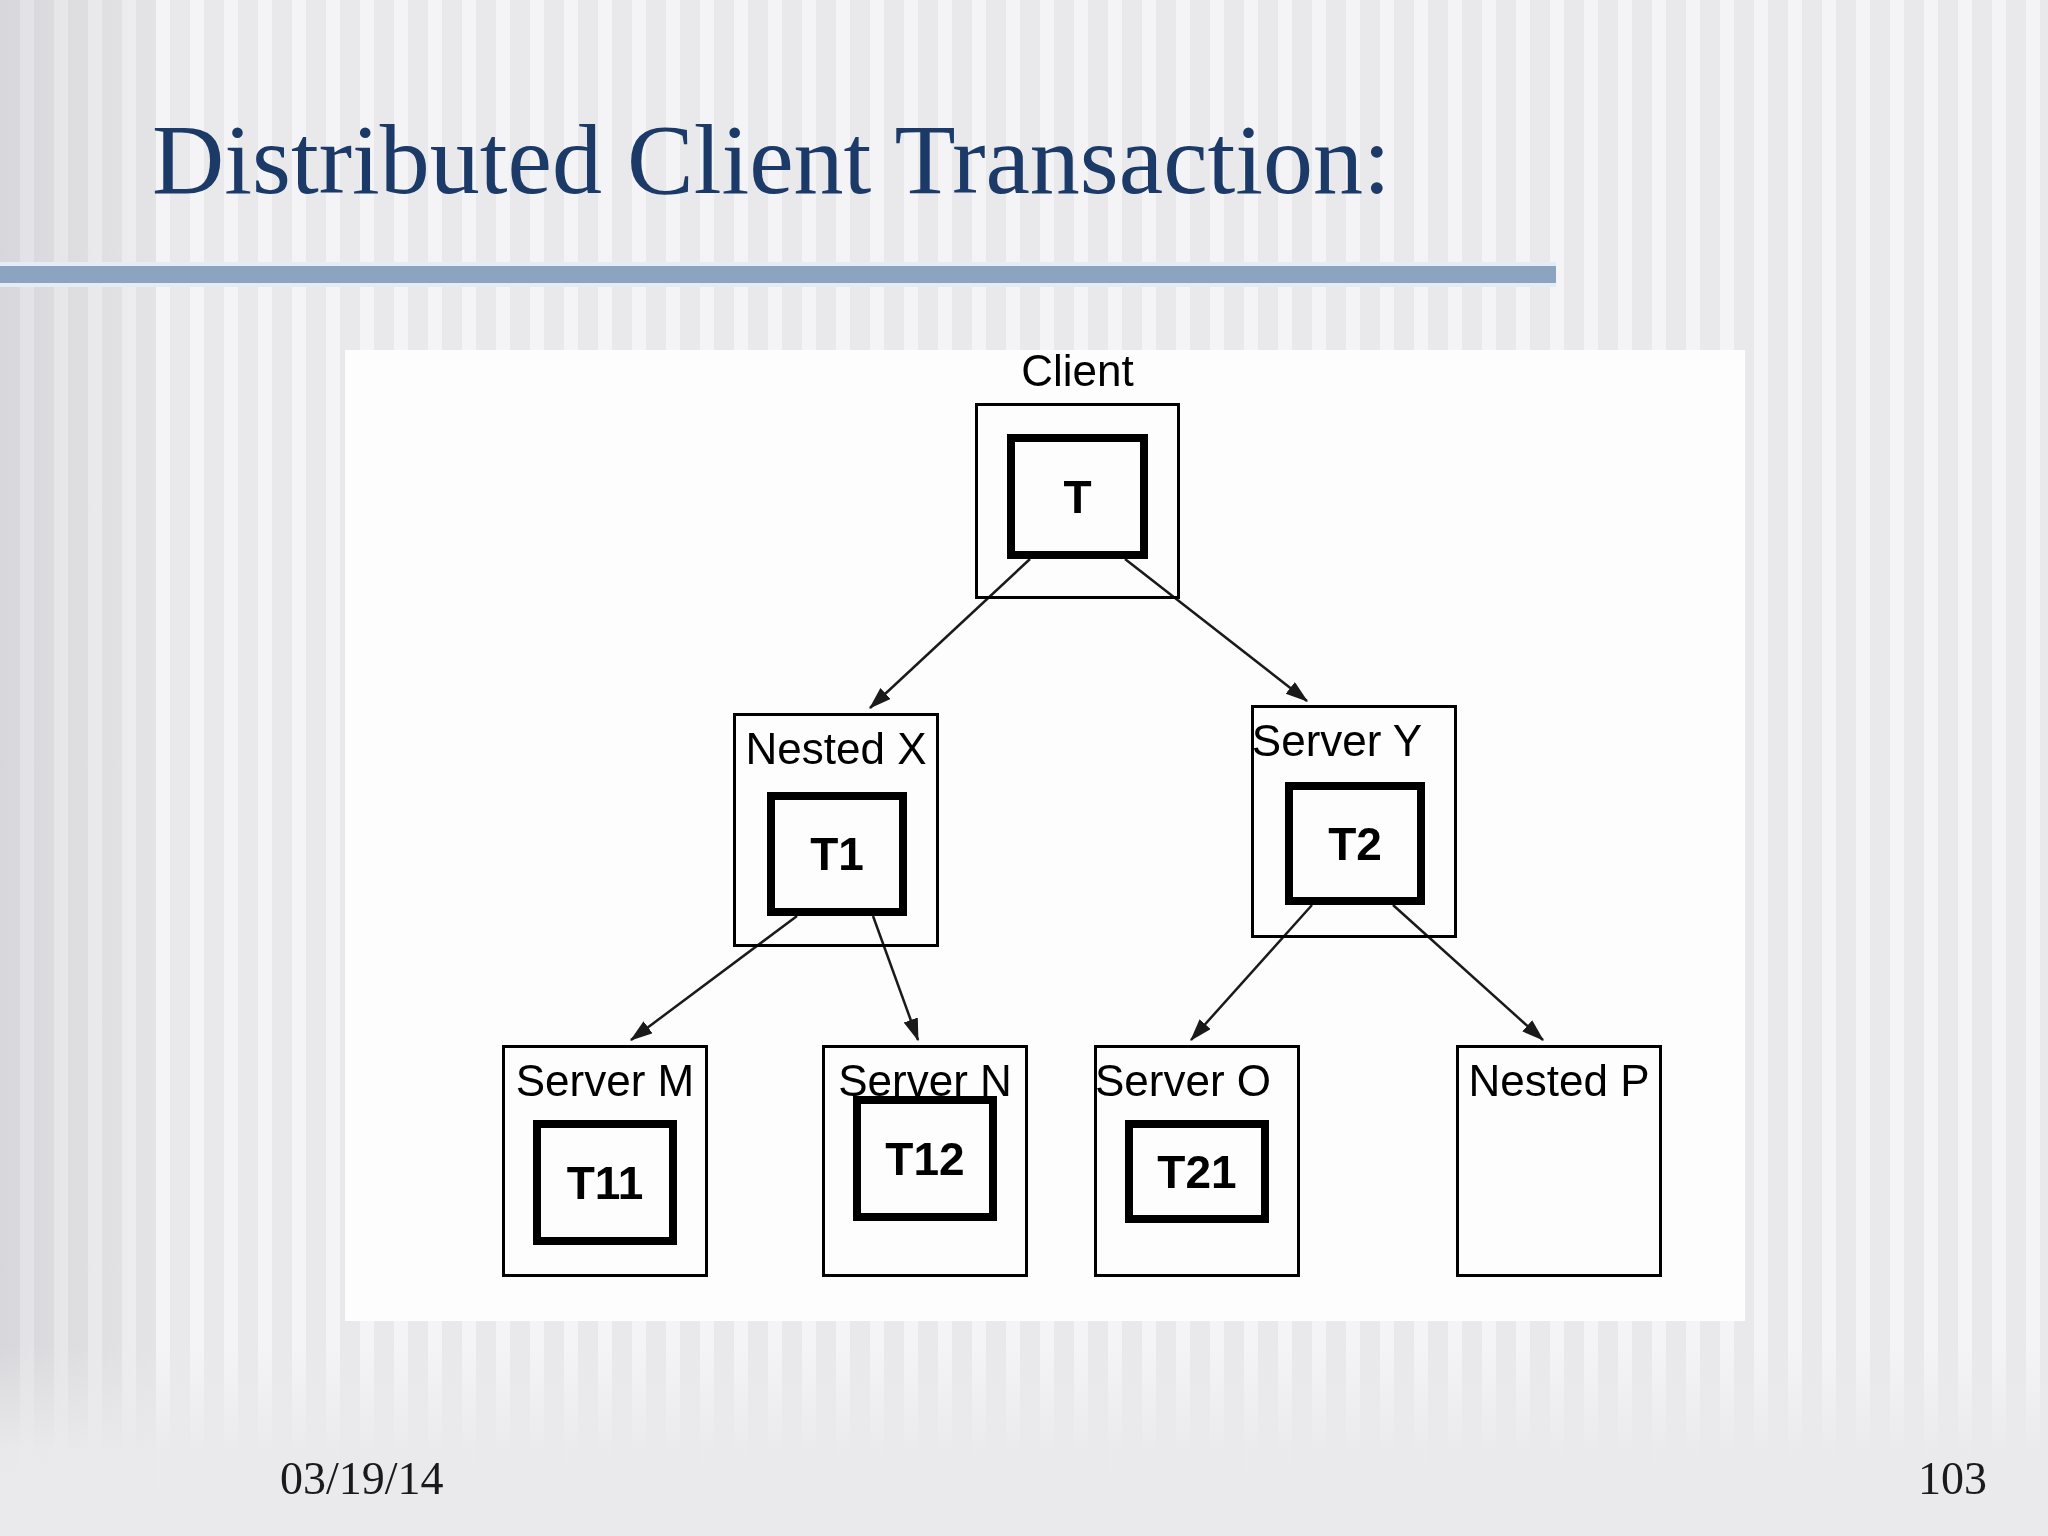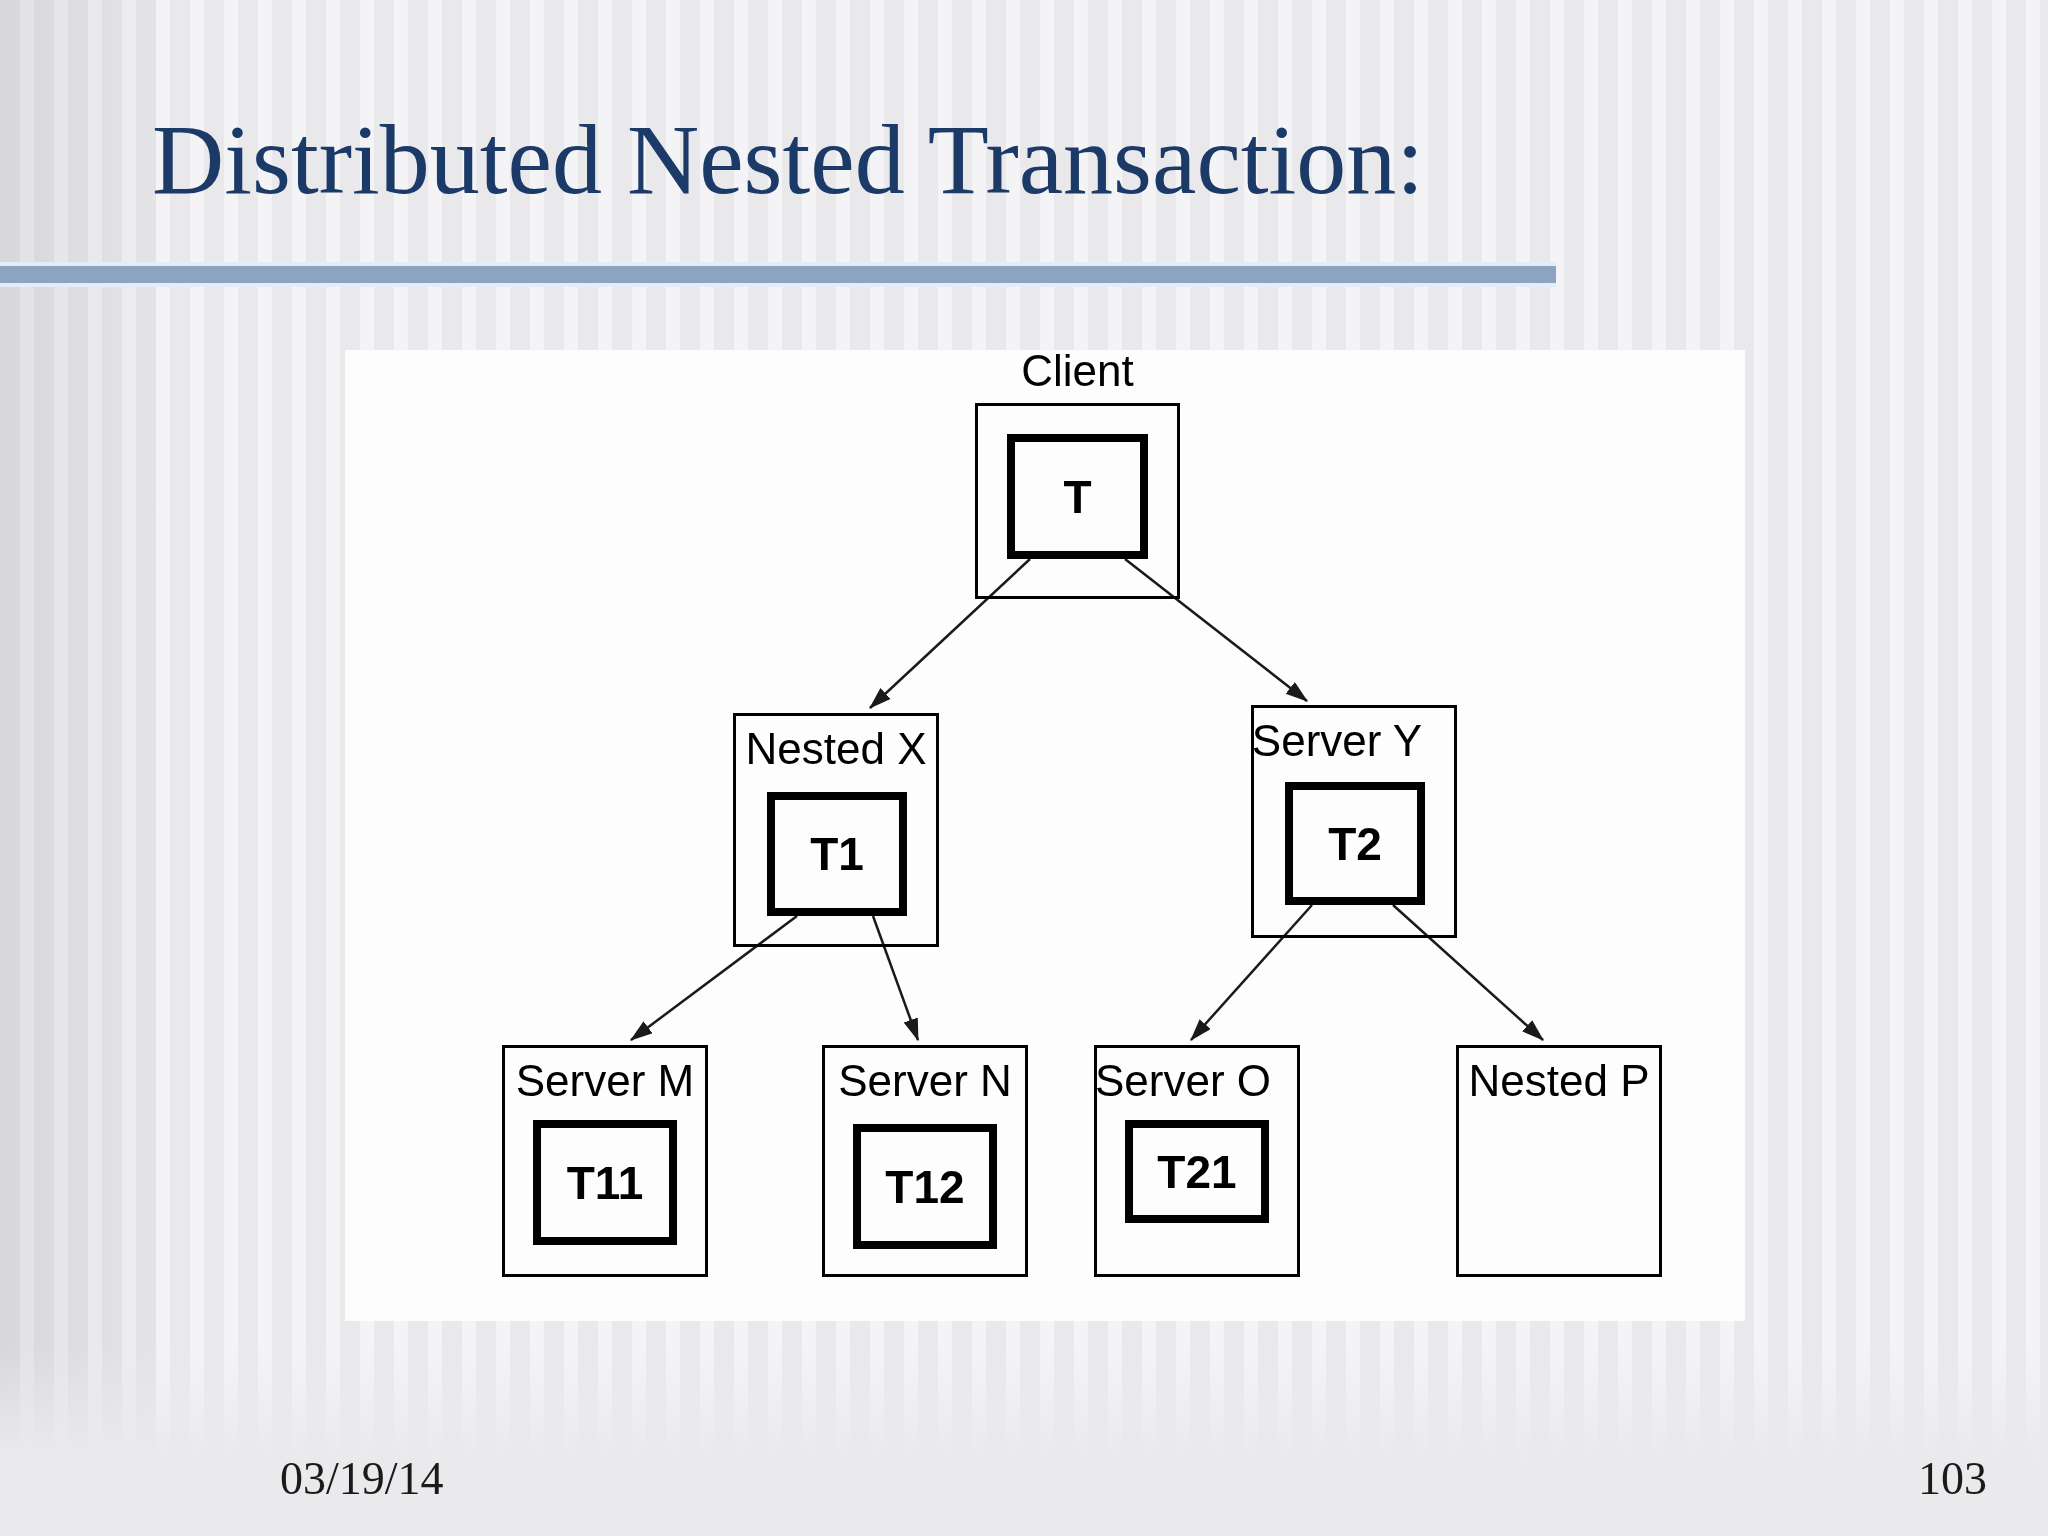--- a/index.html
+++ b/index.html
@@ -61,21 +61,21 @@
   .lbl-serverY { left:906px; top:368px; width:172px; }
   .o-serverY   { left:906px; top:355px; width:206px; height:233px; }
   .i-serverY   { left:940px; top:432px; width:140px; height:123px; }
   
   .lbl-serverM { left:157px; top:708px; width:206px; }
   .o-serverM   { left:157px; top:695px; width:206px; height:232px; }
   .i-serverM   { left:188px; top:770px; width:144px; height:125px; }
   
   .lbl-serverN { left:477px; top:708px; width:206px; }
   .o-serverN   { left:477px; top:695px; width:206px; height:232px; }
-  .i-serverN   { left:508px; top:774px; width:144px; height:125px; }
+  .i-serverN   { left:508px; top:746px; width:144px; height:125px; }
   
   .lbl-serverO { left:749px; top:708px; width:178px; }
   .o-serverO   { left:749px; top:695px; width:206px; height:232px; }
   .i-serverO   { left:780px; top:770px; width:144px; height:103px; }
   
   .lbl-serverP { left:1111px; top:708px; width:206px; }
   .o-serverP   { left:1111px; top:695px; width:206px; height:232px; }
   .i-serverP   { left:1142px; top:770px; width:144px; height:125px; }
 
   .footer-date {
@@ -85,21 +85,21 @@
   .footer-page {
     position:absolute; left:1918px; top:1452px; z-index:2;
     font-family:"Liberation Serif", serif; font-size:46px; color:#1a1a1a;
   }
 </style>
 </head>
 <body>
 
 <div class="slide">
 
-  <div class="title">Distributed Nested Transaction:</div>
+  <div class="title">Distributed Client Transaction:</div>
   <div class="rule"></div>
 
   <div class="panel">
 
     <svg class="edges" viewBox="0 0 1400 971" xmlns="http://www.w3.org/2000/svg">
       <defs>
         <marker id="arrow" markerWidth="11" markerHeight="8" refX="8.5" refY="3" orient="auto" markerUnits="strokeWidth">
           <path d="M0,0 L9,3 L0,6 Z" fill="#1a1a1a"></path>
         </marker>
       </defs>

